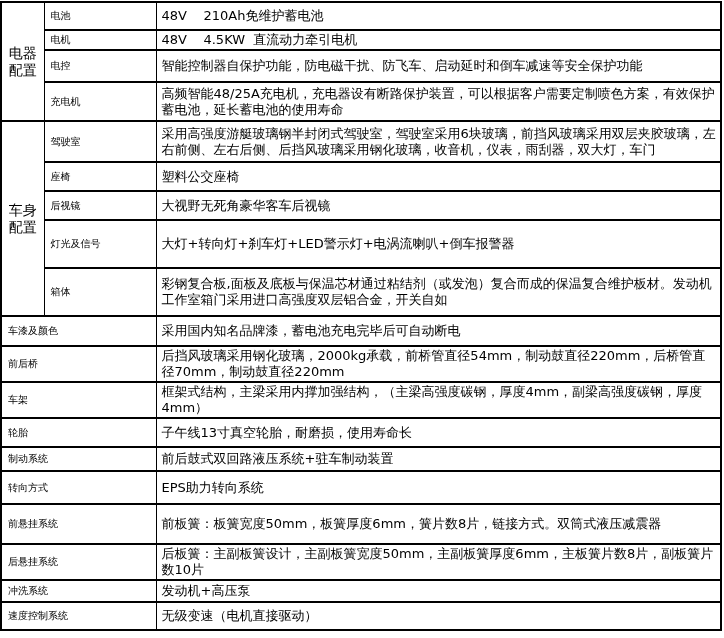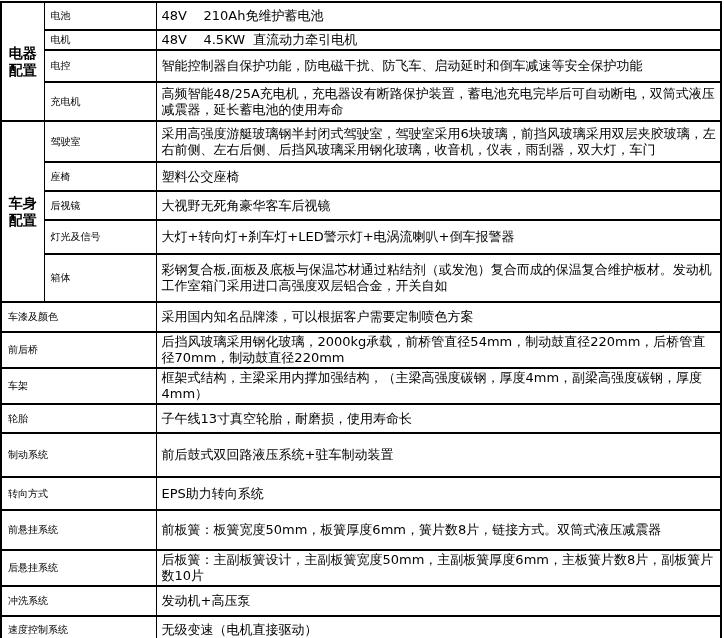--- a/index.html
+++ b/index.html
@@ -18,21 +18,21 @@
   }
   td {
     border: 1px solid #000;
     border-top-width: 2px;
     border-bottom-width: 2px;
     vertical-align: middle;
     overflow: hidden;
   }
   td.group {
     font-size: 14px;
-    font-weight: bold;
+    font-weight: normal;
     text-align: center;
     white-space: pre-line;
     line-height: 17px;
     padding: 0 1px;
   }
   td.label {
     font-size: 10px;
     line-height: 16px;
     padding: 1px 2px 1px 6px;
     white-space: pre-wrap;
@@ -65,77 +65,77 @@
     <tr style="height:18px">
       <td class="label">电机</td>
       <td class="value">48V    4.5KW  直流动力牵引电机</td>
     </tr>
     <tr style="height:32px">
       <td class="label">电控</td>
       <td class="value">智能控制器自保护功能，防电磁干扰、防飞车、启动延时和倒车减速等安全保护功能</td>
     </tr>
     <tr style="height:39px">
       <td class="label">充电机</td>
-      <td class="value">高频智能48/25A充电机，充电器设有断路保护装置，蓄电池充电完毕后可自动断电，双筒式液压减震器，延长蓄电池的使用寿命</td>
+      <td class="value">高频智能48/25A充电机，充电器设有断路保护装置，可以根据客户需要定制喷色方案，有效保护蓄电池，延长蓄电池的使用寿命</td>
     </tr>
     <tr style="height:41px">
       <td class="group" rowspan="5">车身
 配置</td>
       <td class="label">驾驶室</td>
       <td class="value">采用高强度游艇玻璃钢半封闭式驾驶室，驾驶室采用6块玻璃，前挡风玻璃采用双层夹胶玻璃，左右前侧、左右后侧、后挡风玻璃采用钢化玻璃，收音机，仪表，雨刮器，双大灯，车门</td>
     </tr>
     <tr style="height:29px">
       <td class="label">座椅</td>
       <td class="value">塑料公交座椅</td>
     </tr>
     <tr style="height:29px">
       <td class="label">后视镜</td>
       <td class="value">大视野无死角豪华客车后视镜</td>
     </tr>
-    <tr style="height:34px">
+    <tr style="height:48px">
       <td class="label">灯光及信号</td>
       <td class="value">大灯+转向灯+刹车灯+LED警示灯+电涡流喇叭+倒车报警器</td>
     </tr>
     <tr style="height:48px">
       <td class="label">箱体</td>
       <td class="value">彩钢复合板,面板及底板与保温芯材通过粘结剂（或发泡）复合而成的保温复合维护板材。发动机工作室箱门采用进口高强度双层铝合金，开关自如</td>
     </tr>
     <tr style="height:30px">
       <td class="label" colspan="2">车漆及颜色</td>
-      <td class="value">采用国内知名品牌漆，可以根据客户需要定制喷色方案</td>
+      <td class="value">采用国内知名品牌漆，蓄电池充电完毕后可自动断电</td>
     </tr>
     <tr style="height:31px">
       <td class="label" colspan="2">前后桥</td>
       <td class="value">后挡风玻璃采用钢化玻璃，2000kg承载，前桥管直径54mm，制动鼓直径220mm，后桥管直径70mm，制动鼓直径220mm</td>
     </tr>
     <tr style="height:29px">
       <td class="label" colspan="2">车架</td>
       <td class="value">框架式结构，主梁采用内撑加强结构，（主梁高强度碳钢，厚度4mm，副梁高强度碳钢，厚度4mm）</td>
     </tr>
     <tr style="height:29px">
       <td class="label" colspan="2">轮胎</td>
       <td class="value">子午线13寸真空轮胎，耐磨损，使用寿命长</td>
     </tr>
-    <tr style="height:44px">
+    <tr style="height:24px">
       <td class="label" colspan="2">制动系统</td>
       <td class="value">前后鼓式双回路液压系统+驻车制动装置</td>
     </tr>
     <tr style="height:33px">
       <td class="label" colspan="2">转向方式</td>
       <td class="value">EPS助力转向系统</td>
     </tr>
     <tr style="height:40px">
       <td class="label" colspan="2">前悬挂系统</td>
       <td class="value">前板簧：板簧宽度50mm，板簧厚度6mm，簧片数8片，链接方式。双筒式液压减震器</td>
     </tr>
     <tr style="height:31px">
       <td class="label" colspan="2">后悬挂系统</td>
       <td class="value">后板簧：主副板簧设计，主副板簧宽度50mm，主副板簧厚度6mm，主板簧片数8片，副板簧片数10片</td>
     </tr>
-    <tr style="height:30px">
+    <tr style="height:22px">
       <td class="label" colspan="2">冲洗系统</td>
       <td class="value">发动机+高压泵</td>
     </tr>
     <tr style="height:28px">
       <td class="label" colspan="2">速度控制系统</td>
       <td class="value">无级变速（电机直接驱动）</td>
     </tr>
   </tbody>
 </table>
 

